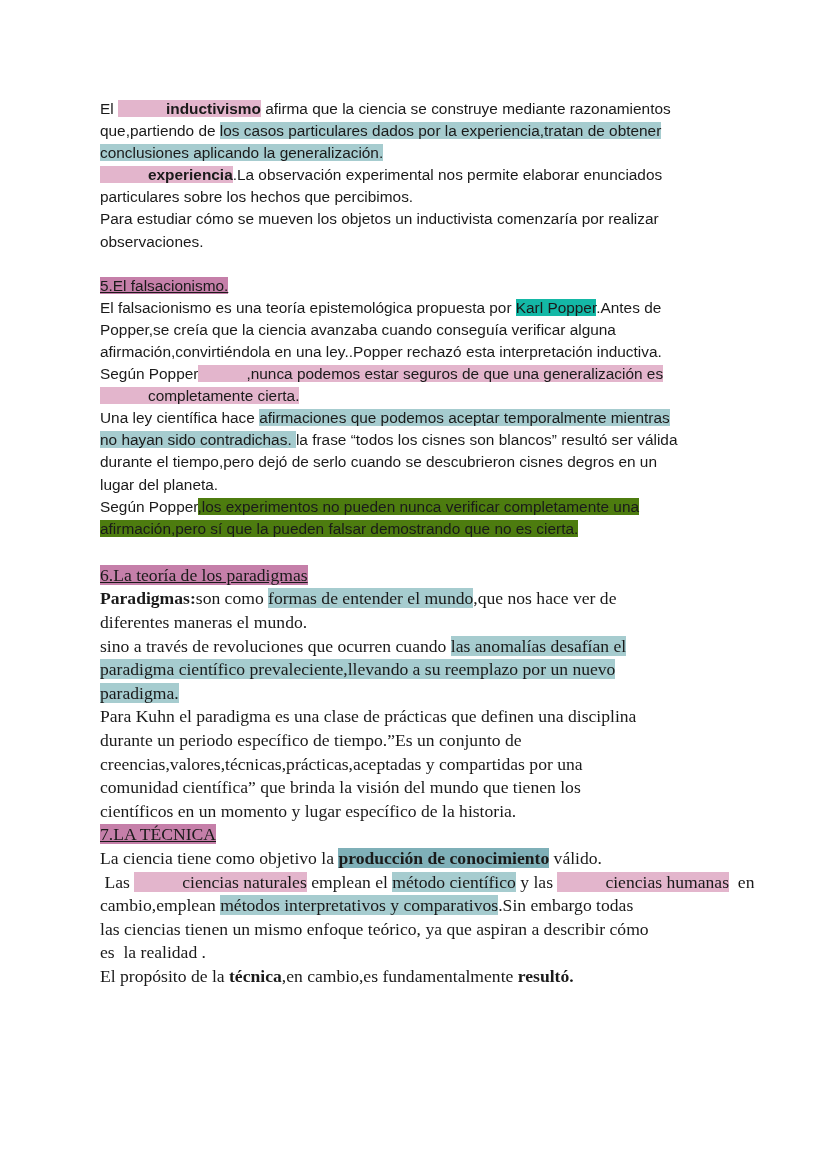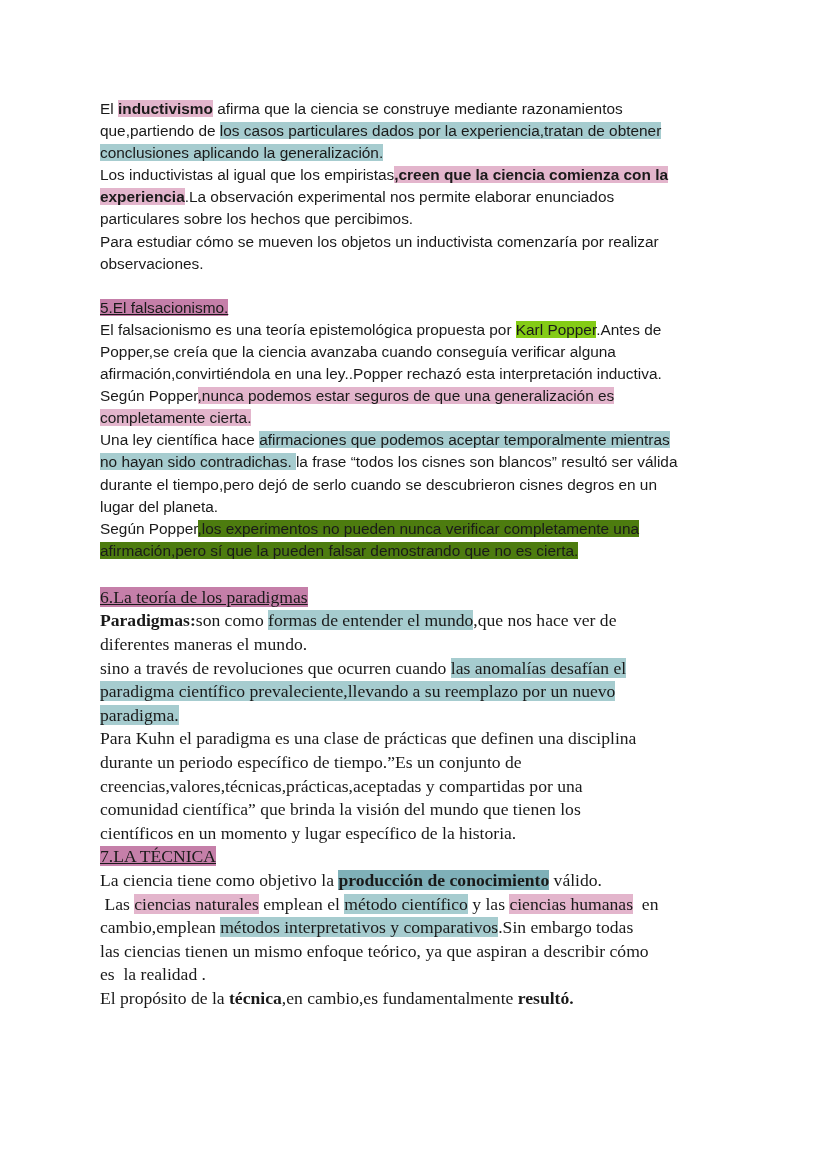--- a/index.html
+++ b/index.html
@@ -2,40 +2,39 @@
 <html><head>
 <meta charset="utf-8">
 <style>
   html, body { margin: 0; padding: 0; background: #ffffff; }
   body { width: 828px; height: 1169px; position: relative; overflow: hidden; }
   .page { position: absolute; left: 100px; top: 98px; width: 640px; color: #1a1a1a; }
   .sans { font-family: "Liberation Sans", sans-serif; font-size: 15.4px; line-height: 22.1px; }
   .serif { font-family: "Liberation Serif", serif; font-size: 17.6px; line-height: 23.6px; }
   .line { white-space: nowrap; display: block; }
   .gap { height: 22px; }
-  .hl-pink { background: #e3b5cc; }
+  .hl-pink { background: #e3b5cc; padding-left: 48px; }
   .hl-teal { background: #a6cccf; }
   .hl-teal-dark { background: #7fb0b8; }
-  .hl-yellow { background: #84cc16; }
+  .hl-yellow { background: #14b8a6; }
   .hl-magenta { background: #4d7c0f; }
   .hl-heading { background: #c57fa9; }
   .u { text-decoration: underline; }
   b { font-weight: bold; }
   .sec-serif { margin-top: 24px; }
 </style>
 </head>
 <body>
 
 <div class="page">
 
   <div class="sans">
     <span class="line"><span>El </span><b class="hl-pink">inductivismo</b><span> afirma que la ciencia se construye mediante razonamientos</span></span>
     <span class="line"><span>que,partiendo de </span><span class="hl-teal">los casos particulares dados por la experiencia,tratan de obtener</span></span>
     <span class="line"><span class="hl-teal">conclusiones aplicando la generalización.</span></span>
-    <span class="line"><span>Los inductivistas al igual que los empiristas</span><b class="hl-pink">,creen que la ciencia comienza con la</b></span>
     <span class="line"><b class="hl-pink">experiencia</b><span>.La observación experimental nos permite elaborar enunciados</span></span>
     <span class="line">particulares sobre los hechos que percibimos.</span>
     <span class="line">Para estudiar cómo se mueven los objetos un inductivista comenzaría por realizar</span>
     <span class="line">observaciones.</span>
   </div>
 
   <div class="gap"></div>
 
   <div class="sans">
     <span class="line"><span class="hl-heading u">5.El falsacionismo.</span></span>

